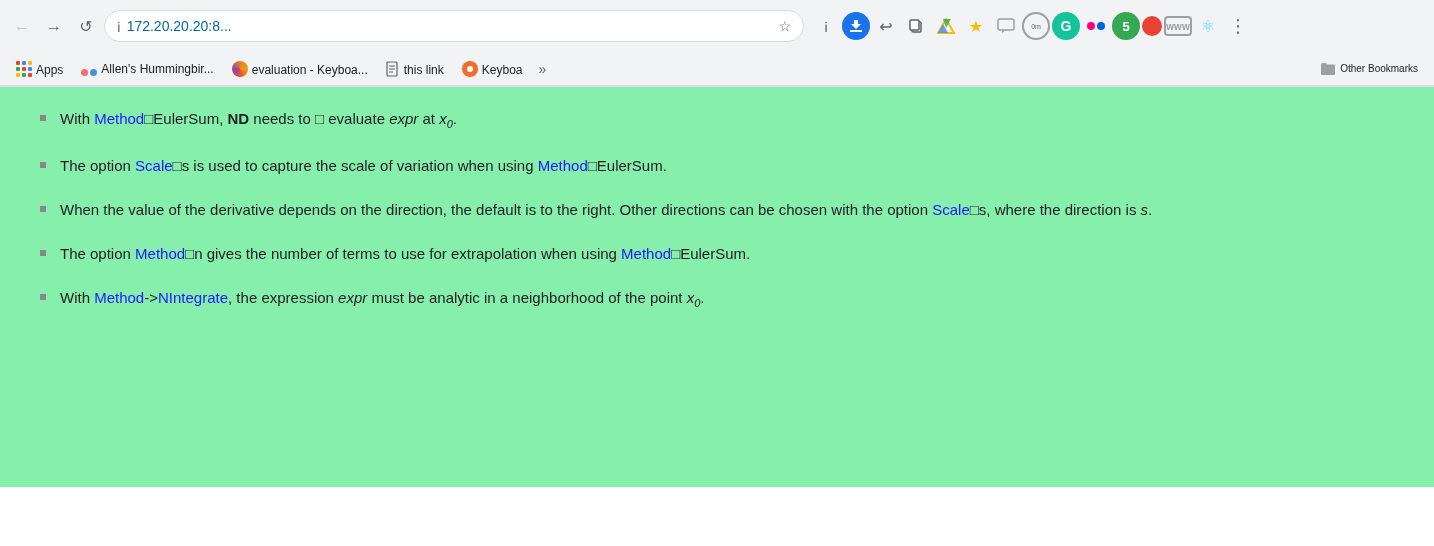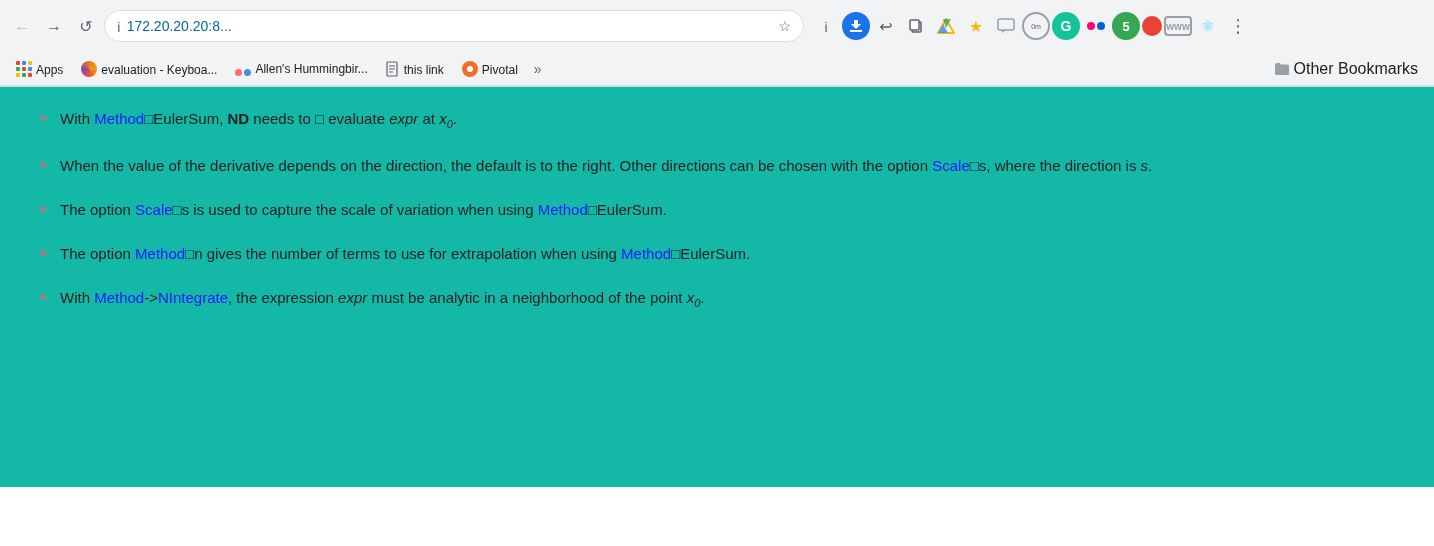--- a/index.html
+++ b/index.html
@@ -115,29 +115,29 @@
       font-size: 14px;
     }
 
     .other-bookmarks {
       display: flex;
       align-items: center;
       gap: 4px;
       padding: 4px 8px;
       border-radius: 4px;
       cursor: pointer;
-      font-size: 16px;
+      font-size: 10px;
       color: #202124;
       text-align: center;
     }
 
     
     .main-content {
       padding: 20px 60px 30px 40px;
-      background: #14b8a6;
+      background: #86efac;
       min-height: 400px;
     }
 
     .bullet-list {
       list-style: none;
       padding: 0;
     }
 
     .bullet-list li {
       display: flex;
@@ -250,49 +250,49 @@
         <span style="background:#ea4335;"></span>
         <span style="background:#4285f4;"></span>
         <span style="background:#fbbc04;"></span>
         <span style="background:#34a853;"></span>
         <span style="background:#ea4335;"></span>
       </div>
       <span>Apps</span>
     </div>
 
     <div class="bookmark-item">
-      <div style="width:16px;height:16px;border-radius:50%;background: conic-gradient(#e67e22, #f39c12, #e74c3c, #8e44ad, #e67e22); flex-shrink:0;"></div>
-      <span>evaluation - Keyboa...</span>
-    </div>
-
-    <div class="bookmark-item">
       <div style="display:flex;gap:2px;align-items:center;flex-shrink:0;">
         <div style="width:7px;height:7px;border-radius:50%;background:#ff6b6b;"></div>
         <div style="width:7px;height:7px;border-radius:50%;background:#4a90d9;"></div>
       </div>
       <span>Allen's Hummingbir...</span>
+    </div>
+
+    <div class="bookmark-item">
+      <div style="width:16px;height:16px;border-radius:50%;background: conic-gradient(#e67e22, #f39c12, #e74c3c, #8e44ad, #e67e22); flex-shrink:0;"></div>
+      <span>evaluation - Keyboa...</span>
     </div>
 
     <div class="bookmark-item">
       <svg width="14" height="16" viewBox="0 0 14 16">
         <rect x="1" y="1" width="10" height="14" rx="1" fill="none" stroke="#5f6368" stroke-width="1.2"></rect>
         <line x1="3" y1="5" x2="9" y2="5" stroke="#5f6368" stroke-width="1"></line>
         <line x1="3" y1="8" x2="9" y2="8" stroke="#5f6368" stroke-width="1"></line>
         <line x1="3" y1="11" x2="7" y2="11" stroke="#5f6368" stroke-width="1"></line>
       </svg>
       <span>this link</span>
     </div>
 
     <div class="bookmark-item">
       <div style="width:16px;height:16px;border-radius:50%;background:#f26c2b;display:flex;align-items:center;justify-content:center;flex-shrink:0;">
         <svg width="10" height="10" viewBox="0 0 10 10">
             <circle cx="5" cy="5" r="3" fill="white"></circle>
           </svg>
       </div>
-      <span>Pivotal</span>
+      <span>Keyboa</span>
     </div>
 
     <span class="chevron-more">»</span>
 
     <div class="other-bookmarks" style="margin-left:auto;">
       <svg width="16" height="14" viewBox="0 0 16 14">
         <path d="M1 3 Q1 1 3 1 L6 1 L7 2.5 L14 2.5 Q15 2.5 15 4 L15 12 Q15 13 14 13 L2 13 Q1 13 1 12 Z" fill="#9aa0a6"></path>
       </svg>
       <span>Other Bookmarks</span>
     </div>
@@ -306,28 +306,28 @@
       <div class="bullet-square"></div>
       <div class="li-text">
         With <a href="#" class="link-blue">Method</a>□EulerSum, <strong>ND</strong> needs to □ evaluate <em>expr</em> at <em>x<sub>0</sub></em>.
       </div>
     </li>
 
 
     <li>
       <div class="bullet-square"></div>
       <div class="li-text">
+        The option <a href="#" class="link-blue">Scale</a>□s is used to capture the scale of variation when using <a href="#" class="link-blue">Method</a>□EulerSum.
+      </div>
+    </li>
+
+    <li>
+      <div class="bullet-square"></div>
+      <div class="li-text">
         When the value of the derivative depends on the direction, the default is to the right. Other directions can be chosen with the option <a href="#" class="link-blue">Scale</a>□s, where the direction is <em>s</em>.
-      </div>
-    </li>
-
-    <li>
-      <div class="bullet-square"></div>
-      <div class="li-text">
-        The option <a href="#" class="link-blue">Scale</a>□s is used to capture the scale of variation when using <a href="#" class="link-blue">Method</a>□EulerSum.
       </div>
     </li>
 
     <li>
       <div class="bullet-square"></div>
       <div class="li-text">
         The option <a href="#" class="link-blue">Method</a>□n gives the number of terms to use for extrapolation when using <a href="#" class="link-blue">Method</a>□EulerSum.
       </div>
     </li>
 

